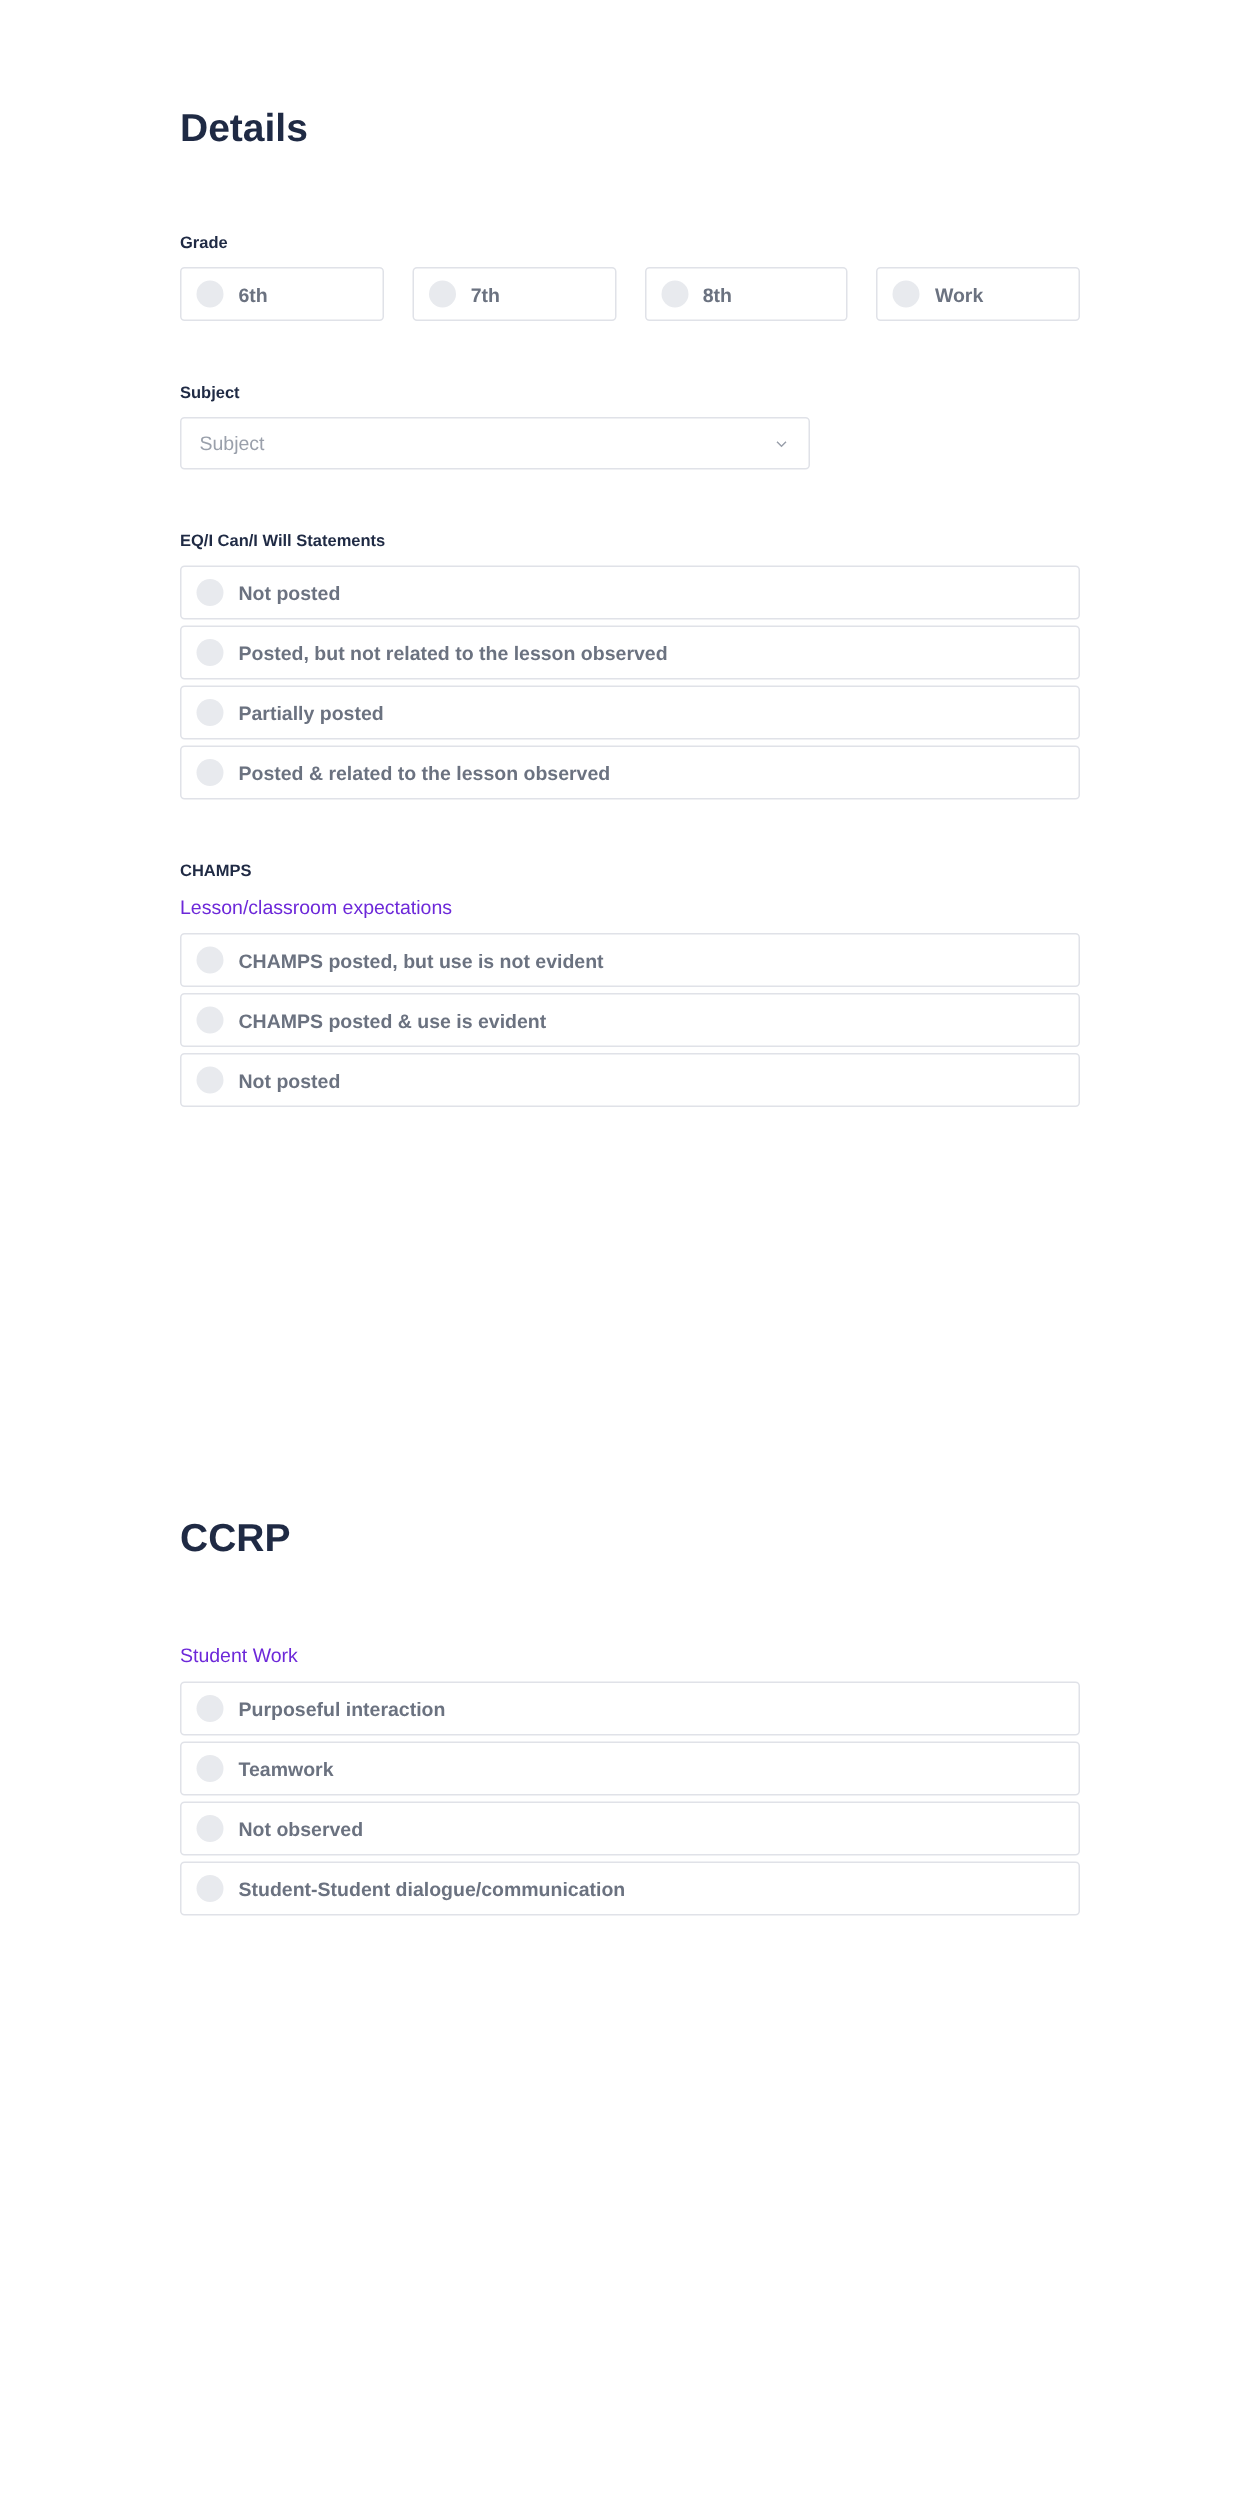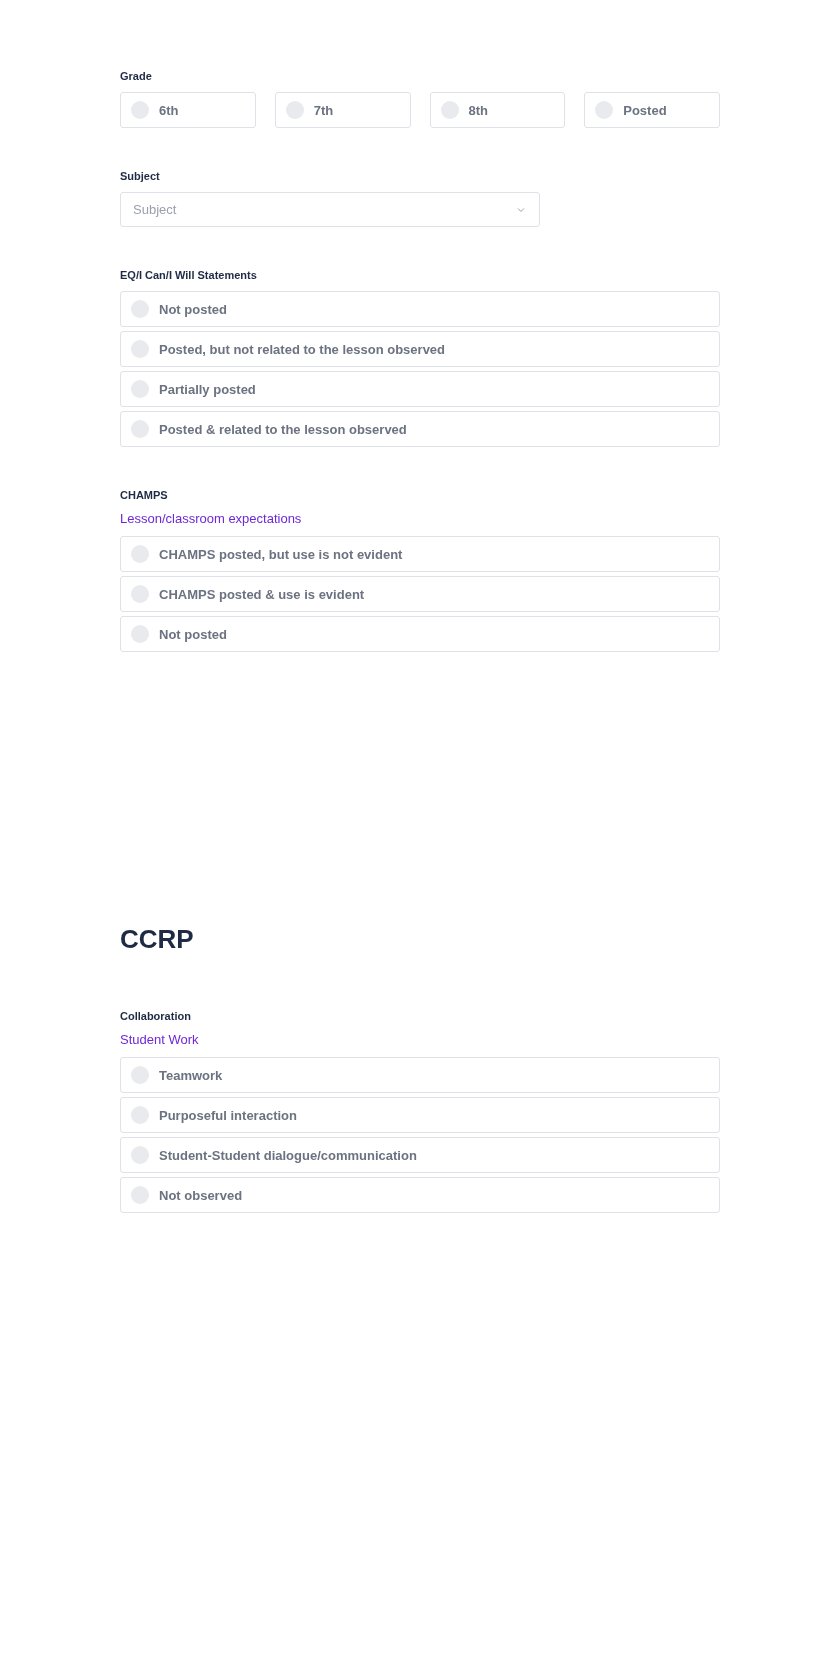--- a/index.html
+++ b/index.html
@@ -88,39 +88,40 @@
   }
   .section-gap {
     height: 230px;
   }
 </style>
 </head>
 <body>
 
 <div class="page">
 
+  <h1 class="section-title">Details</h1>
 
   <div class="field-group">
     <div class="field-label">Grade</div>
     <div class="radio-row">
       <div class="radio-option">
         <div class="radio-circle"></div>
         <span class="radio-text">6th</span>
       </div>
       <div class="radio-option">
         <div class="radio-circle"></div>
         <span class="radio-text">7th</span>
       </div>
       <div class="radio-option">
         <div class="radio-circle"></div>
         <span class="radio-text">8th</span>
       </div>
       <div class="radio-option">
         <div class="radio-circle"></div>
-        <span class="radio-text">Posted</span>
+        <span class="radio-text">Work</span>
       </div>
     </div>
   </div>
 
   <div class="field-group">
     <div class="field-label">Subject</div>
     <div class="select-box">
       <span class="select-placeholder">Subject</span>
       <svg class="chevron" viewBox="0 0 24 24" fill="none" stroke="currentColor" stroke-width="2">
           <polyline points="6 9 12 15 18 9"></polyline>
@@ -167,35 +168,34 @@
         <span class="radio-text">Not posted</span>
       </div>
     </div>
   </div>
 
   <div class="section-gap"></div>
 
   <h1 class="section-title">CCRP</h1>
 
   <div class="field-group">
-    <div class="field-label">Collaboration</div>
     <div class="field-sublabel">Student Work</div>
     <div class="radio-stack">
       <div class="radio-option">
         <div class="radio-circle"></div>
+        <span class="radio-text">Purposeful interaction</span>
+      </div>
+      <div class="radio-option">
+        <div class="radio-circle"></div>
         <span class="radio-text">Teamwork</span>
       </div>
       <div class="radio-option">
         <div class="radio-circle"></div>
-        <span class="radio-text">Purposeful interaction</span>
+        <span class="radio-text">Not observed</span>
       </div>
       <div class="radio-option">
         <div class="radio-circle"></div>
         <span class="radio-text">Student-Student dialogue/communication</span>
       </div>
-      <div class="radio-option">
-        <div class="radio-circle"></div>
-        <span class="radio-text">Not observed</span>
-      </div>
     </div>
   </div>
 
 </div>
 
 </body></html>

